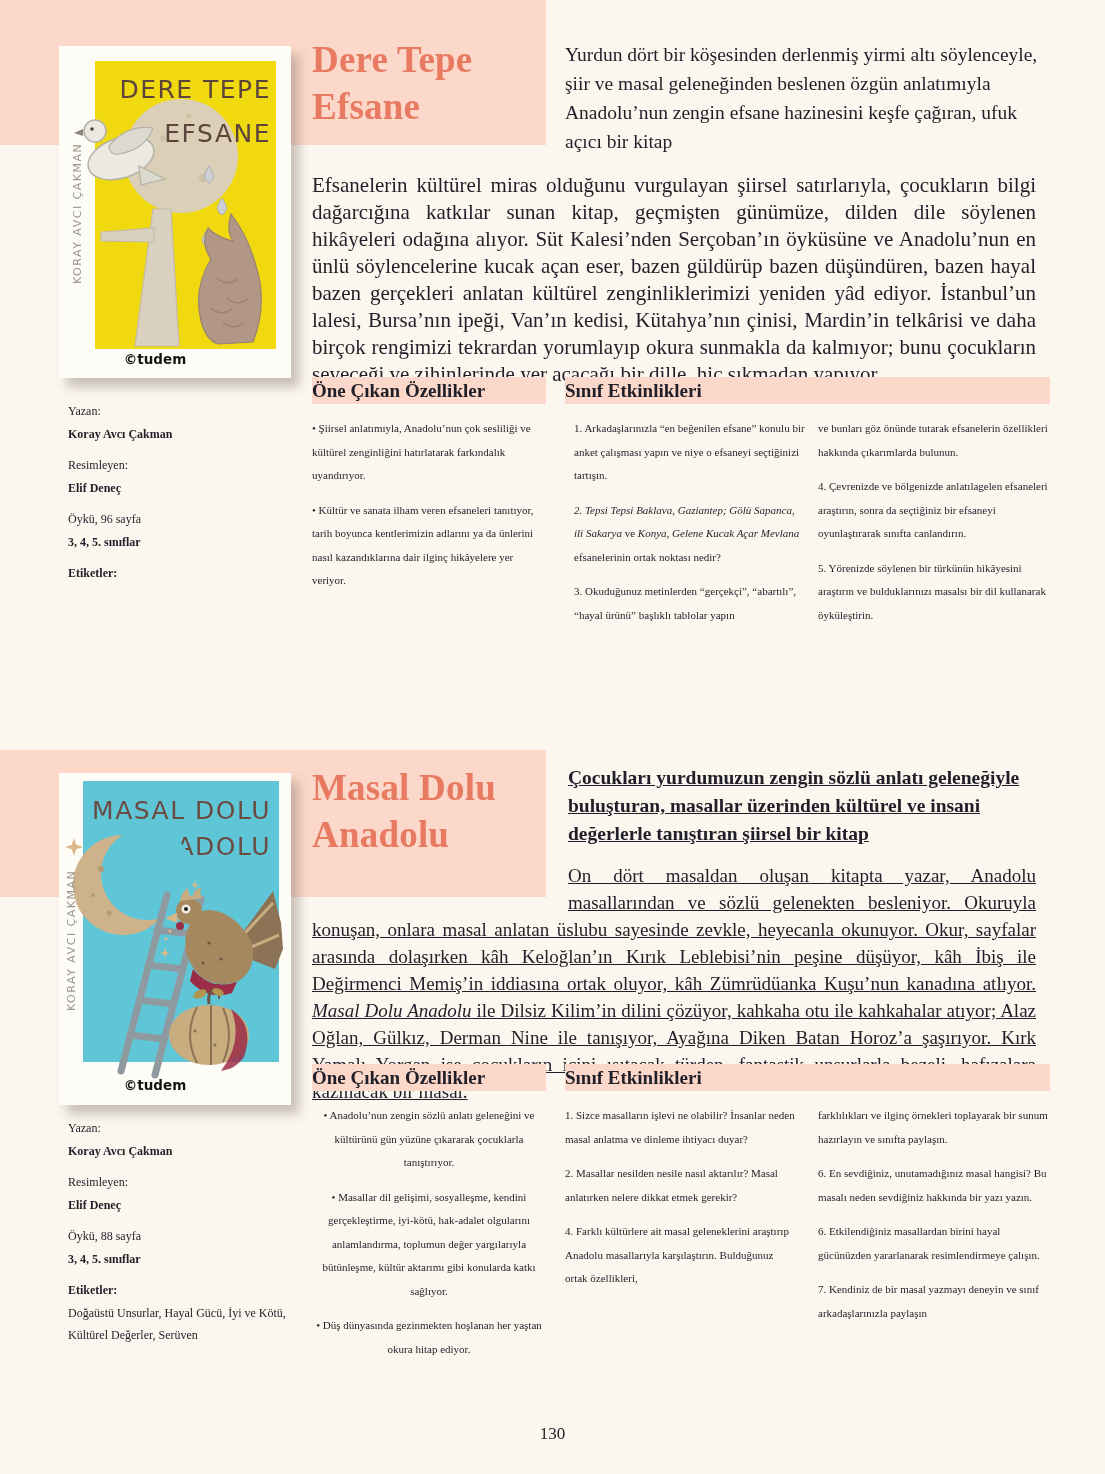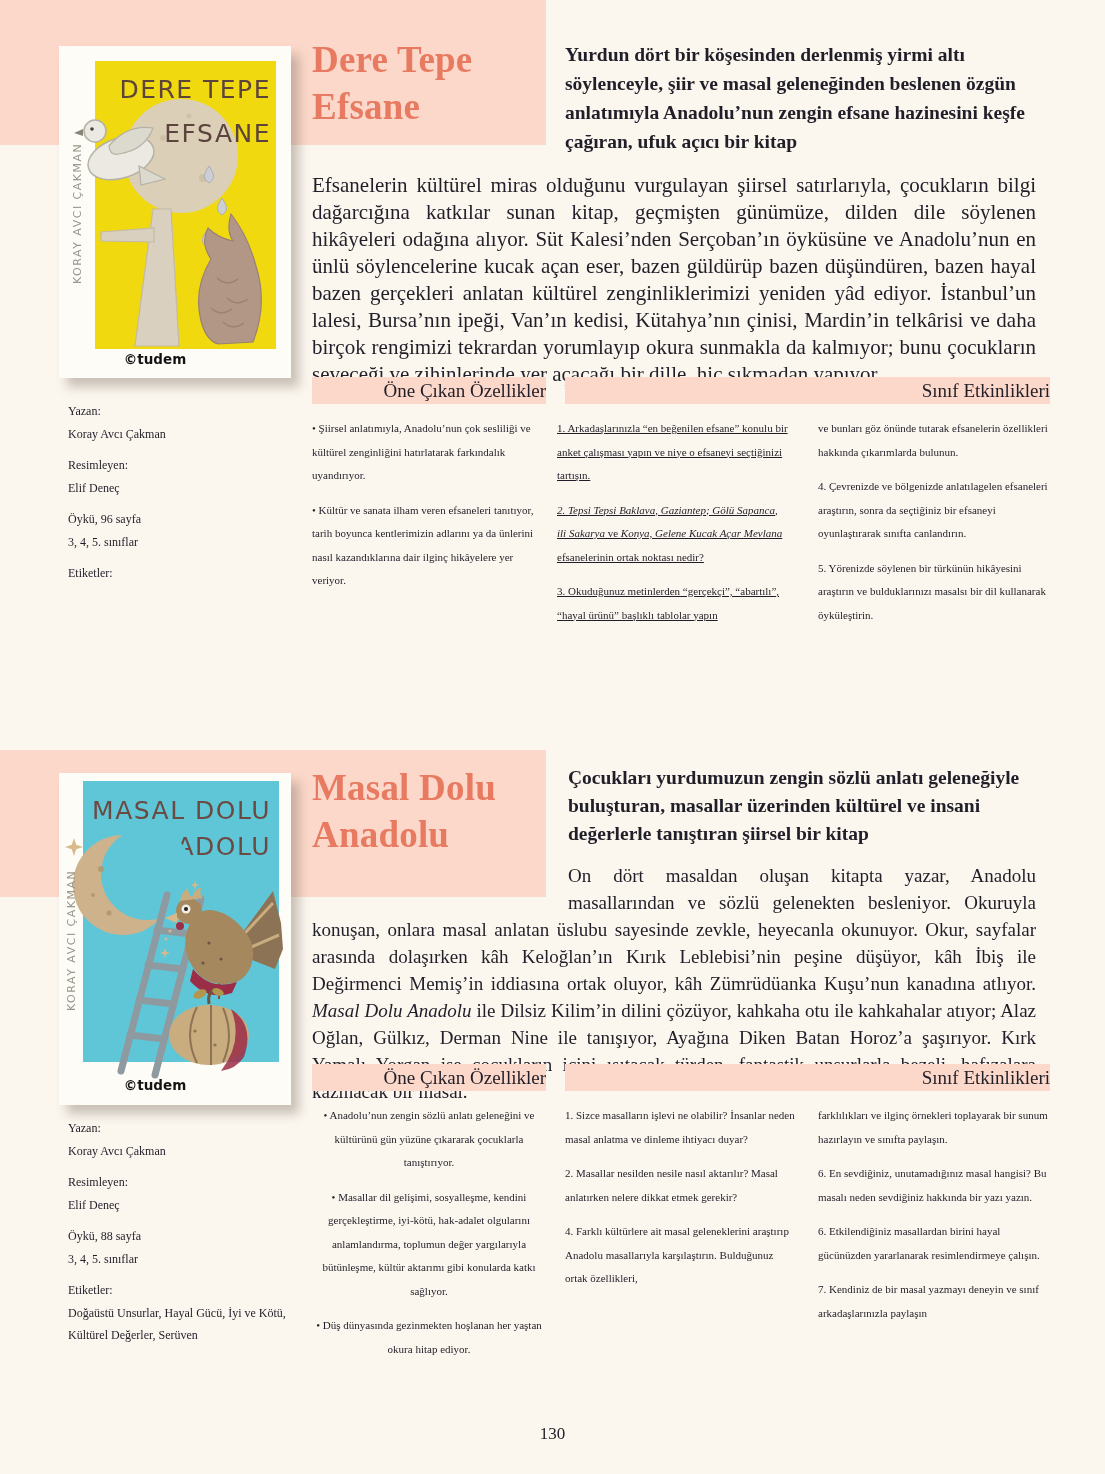--- a/index.html
+++ b/index.html
@@ -15,51 +15,51 @@
            box-shadow:8px 9px 10px rgba(110,95,80,.35); }
   .c1 { left:59px; top:46px; }
   .c2 { left:59px; top:773px; }
 
   .book-title { position:absolute; left:312px; width:245px; margin:0;
                 font-weight:bold; font-size:37px; line-height:47px;
                 color:#e87a61; white-space:pre-line; letter-spacing:.2px; }
   .t1 { top:36px; } .t2 { top:764px; }
 
   .intro { position:absolute; left:565px; top:40px; width:482px; margin:0;
-           font-weight:bold; font-size:19.5px; line-height:29px; }
+           font-weight:normal; font-size:19.5px; line-height:29px; }
 
   .desc1 { position:absolute; left:312px; top:172px; width:724px; margin:0;
            font-size:21px; line-height:27px; text-align:justify; }
 
   .body2 { position:absolute; left:312px; top:764px; width:724px;
-           font-size:19px; line-height:27px; }
+           font-size:19px; line-height:27px;text-decoration:underline; }
   .body2 .spacer { float:left; width:256px; height:140px; }
   .intro2 { font-weight:bold; font-size:19.5px; line-height:28px; margin:0 0 14px 0; }
   .desc2  { margin:0; text-align:justify; }
 
   .colhead { position:absolute; height:27px; background:#fbd8c9;
-             font-weight:normal; font-size:19px; line-height:27px; text-align:right; }
+             font-weight:bold; font-size:19px; line-height:27px; text-align:left; }
   .fh1 { left:312px; top:377px;  width:234px; }
   .ah1 { left:565px; top:377px;  width:485px; }
   .fh2 { left:312px; top:1064px; width:234px; }
   .ah2 { left:565px; top:1064px; width:485px; }
 
   .col { position:absolute; font-size:11px; line-height:23.5px; }
   .col p { margin:0 0 11px 0; }
   .f1   { left:312px; top:417px;  width:234px; }
-  .a1c1 { left:557px; top:417px;  width:231px;text-decoration:underline; }
+  .a1c1 { left:574px; top:417px;  width:231px; }
   .a1c2 { left:818px; top:417px;  width:232px; }
   .f2   { left:312px; top:1104px; width:234px;text-align:center; }
   .a2c1 { left:565px; top:1104px; width:231px; }
   .a2c2 { left:818px; top:1104px; width:232px; }
 
   .meta { position:absolute; left:68px; width:238px; font-size:12px; line-height:22.5px; }
   .m1 { top:400px; } .m2 { top:1117px; }
   .meta .grp { margin:0 0 9px 0; }
-  .meta .b { font-weight:normal; }
+  .meta .b { font-weight:bold; }
 
   .pagenum { position:absolute; left:0; right:0; top:1424px;
              text-align:center; font-size:17px; }
 
   
   .ct1 { font-family:"DejaVu Sans","Liberation Sans",sans-serif; font-size:25px;
          fill:#5c443c; letter-spacing:1.5px; }
   .ct2 { font-family:"DejaVu Sans","Liberation Sans",sans-serif; font-size:25px;
          fill:#6b4a42; letter-spacing:1.5px; }
   .ctudem { font-family:"DejaVu Sans","Liberation Sans",sans-serif; font-weight:bold;

